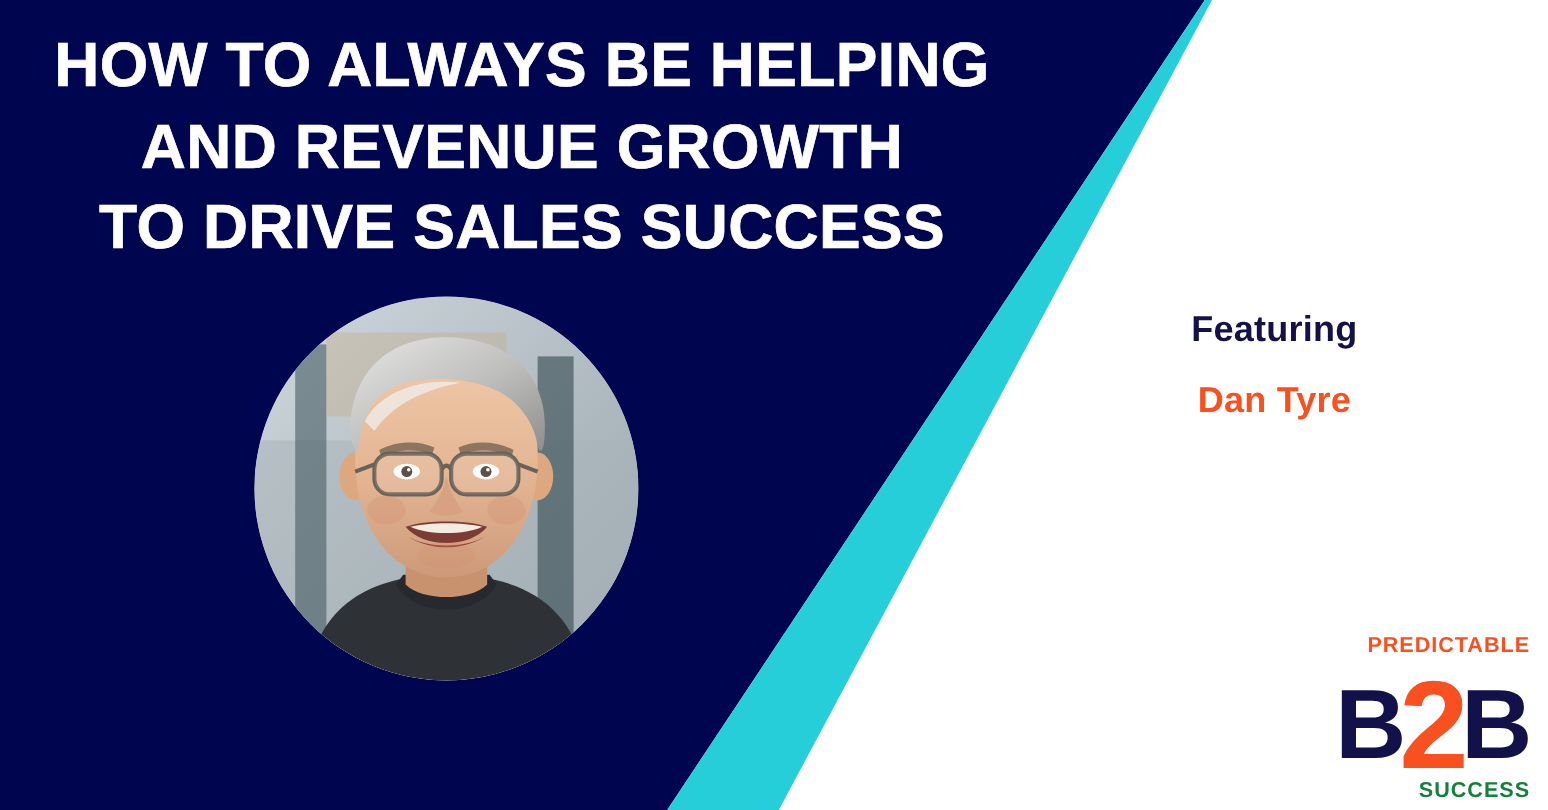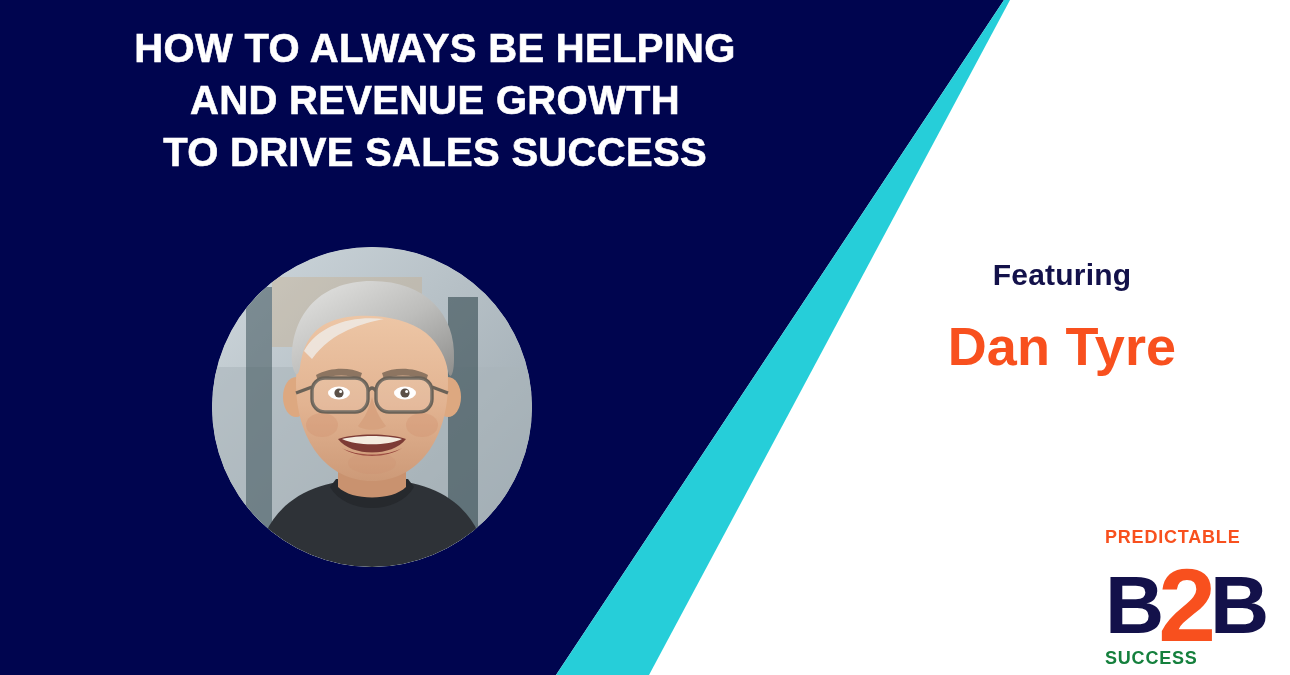--- a/index.html
+++ b/index.html
@@ -52,21 +52,21 @@
   .title {
     position: absolute;
     z-index: 5;
     left: 0;
     top: 22px;
     width: 870px;
     text-align: center;
     color: #ffffff;
     font-family: "Liberation Sans", sans-serif;
     font-weight: bold;
-    font-size: 40px;
+    font-size: 52px;
     line-height: 1.30;
     letter-spacing: 0.3px;
     text-transform: uppercase;
     -webkit-text-stroke: 0.6px #ffffff;
   }
   .title-line { display: block; white-space: nowrap; }
 
   
   .photo-wrap {
     position: absolute;
@@ -95,34 +95,34 @@
     font-weight: bold;
     font-size: 30px;
     color: #13114a;
     letter-spacing: 0.2px;
     line-height: 1.1;
   }
   .featuring-name {
     margin-top: 26px;
     font-family: "Liberation Sans", sans-serif;
     font-weight: bold;
-    font-size: 54px;
+    font-size: 30px;
     color: #f8501e;
     letter-spacing: 0.2px;
     line-height: 1.1;
   }
 
   
   .logo {
     position: absolute;
     z-index: 6;
     left: 1105px;
     top: 528px;
     width: 170px;
-    text-align: left;
+    text-align: right;
   }
   .logo-top {
     font-family: "Liberation Sans", sans-serif;
     font-weight: bold;
     font-size: 18px;
     color: #f8501e;
     letter-spacing: 0.8px;
     line-height: 1;
   }
   .logo-mid {

